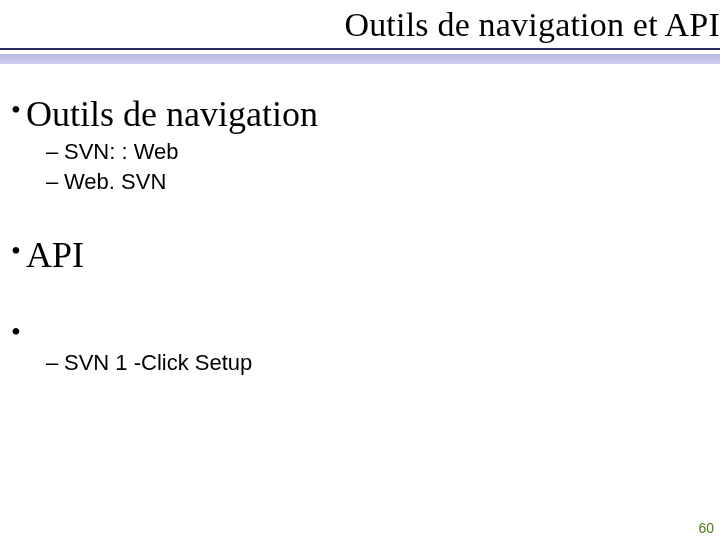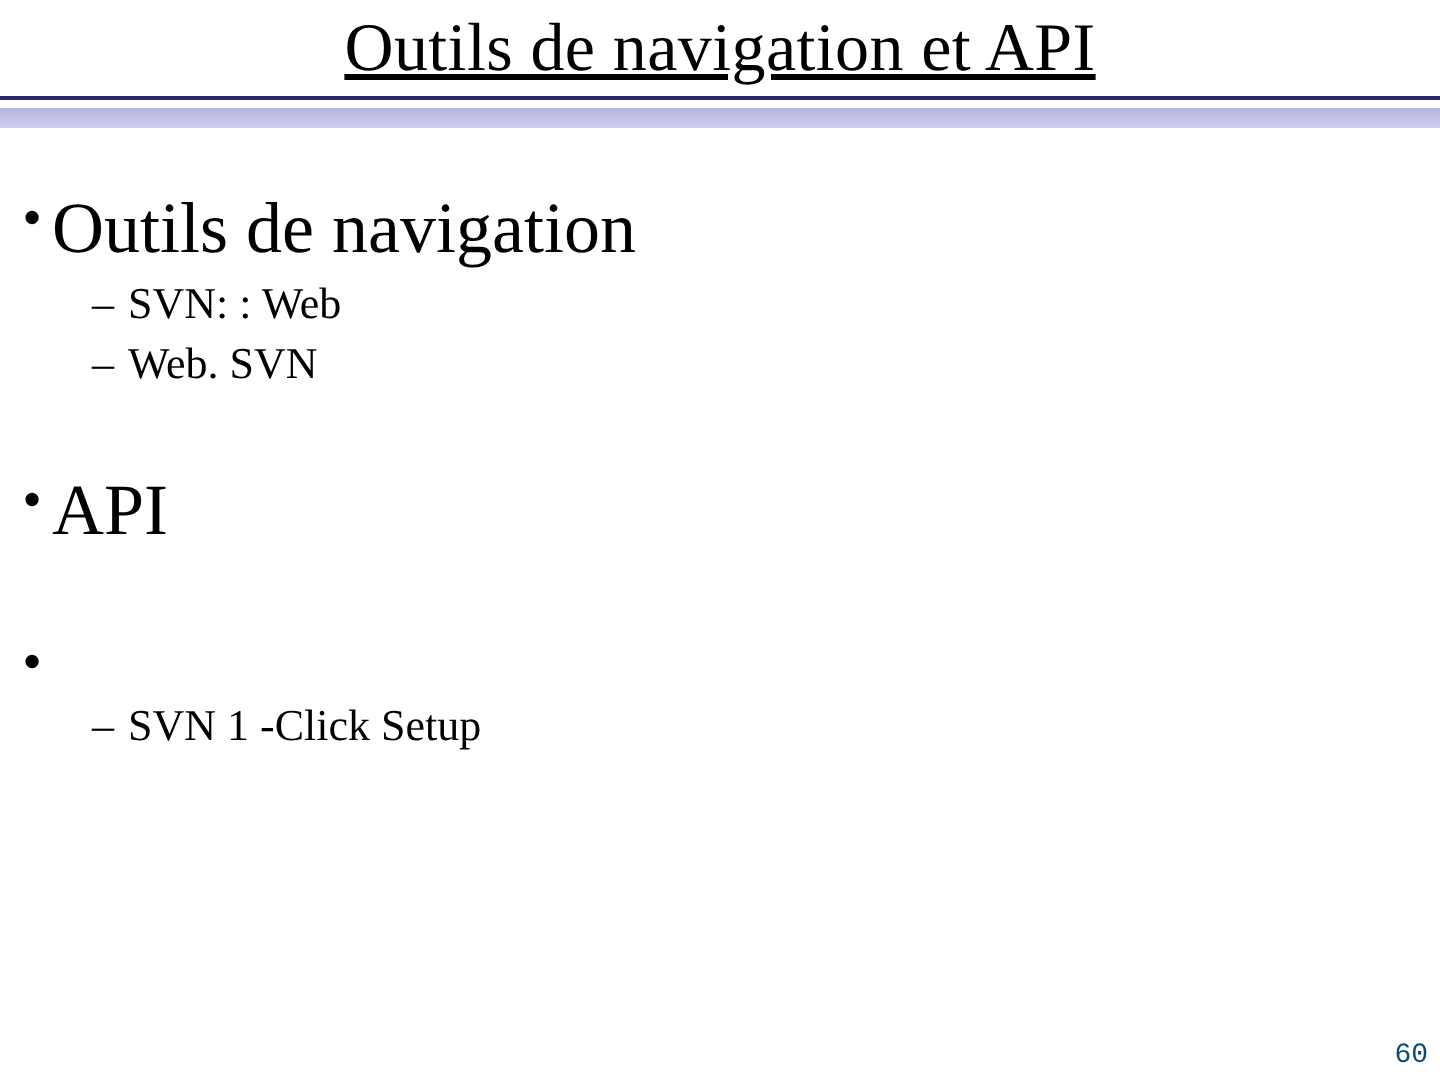--- a/index.html
+++ b/index.html
@@ -14,23 +14,22 @@
     overflow: hidden;
   }
   .slide {
     box-sizing: border-box;
     width: 720px;
     height: 540px;
     position: relative;
     padding: 0;
   }
   .title-area {
-    text-align: center;
+    text-align: right;
     padding-top: 6px;
-    text-decoration: underline;
   }
   .title {
     font-size: 34px;
     font-weight: 400;
     margin: 0;
     letter-spacing: 0.2px;
   }
   .underline-bar {
     margin-top: 4px;
     height: 16px;
@@ -62,36 +61,36 @@
     font-size: 28px;
     line-height: 28px;
     padding-top: 2px;
   }
   .bullet-l1 .txt {
     font-size: 36px;
     line-height: 1.15;
   }
   .sub {
     margin-left: 40px;
-    font-family: Liberation Serif, serif;
+    font-family: Liberation Sans, sans-serif;
     font-size: 22px;
     line-height: 1.35;
   }
   .sub .dash {
     display: inline-block;
     width: 18px;
   }
   .spacer { height: 26px; }
   .page-number {
     position: absolute;
     right: 6px;
     bottom: 4px;
-    font-family: Liberation Mono, monospace;
+    font-family: Liberation Sans, sans-serif;
     font-size: 14px;
-    color: #0c4a6e;
+    color: #4d7c0f;
   }
 </style>
 </head>
 <body>
 
 <div class="slide">
 
   <div class="title-area">
     <h1 class="title">Outils de navigation et API</h1>
     <div class="underline-bar">

